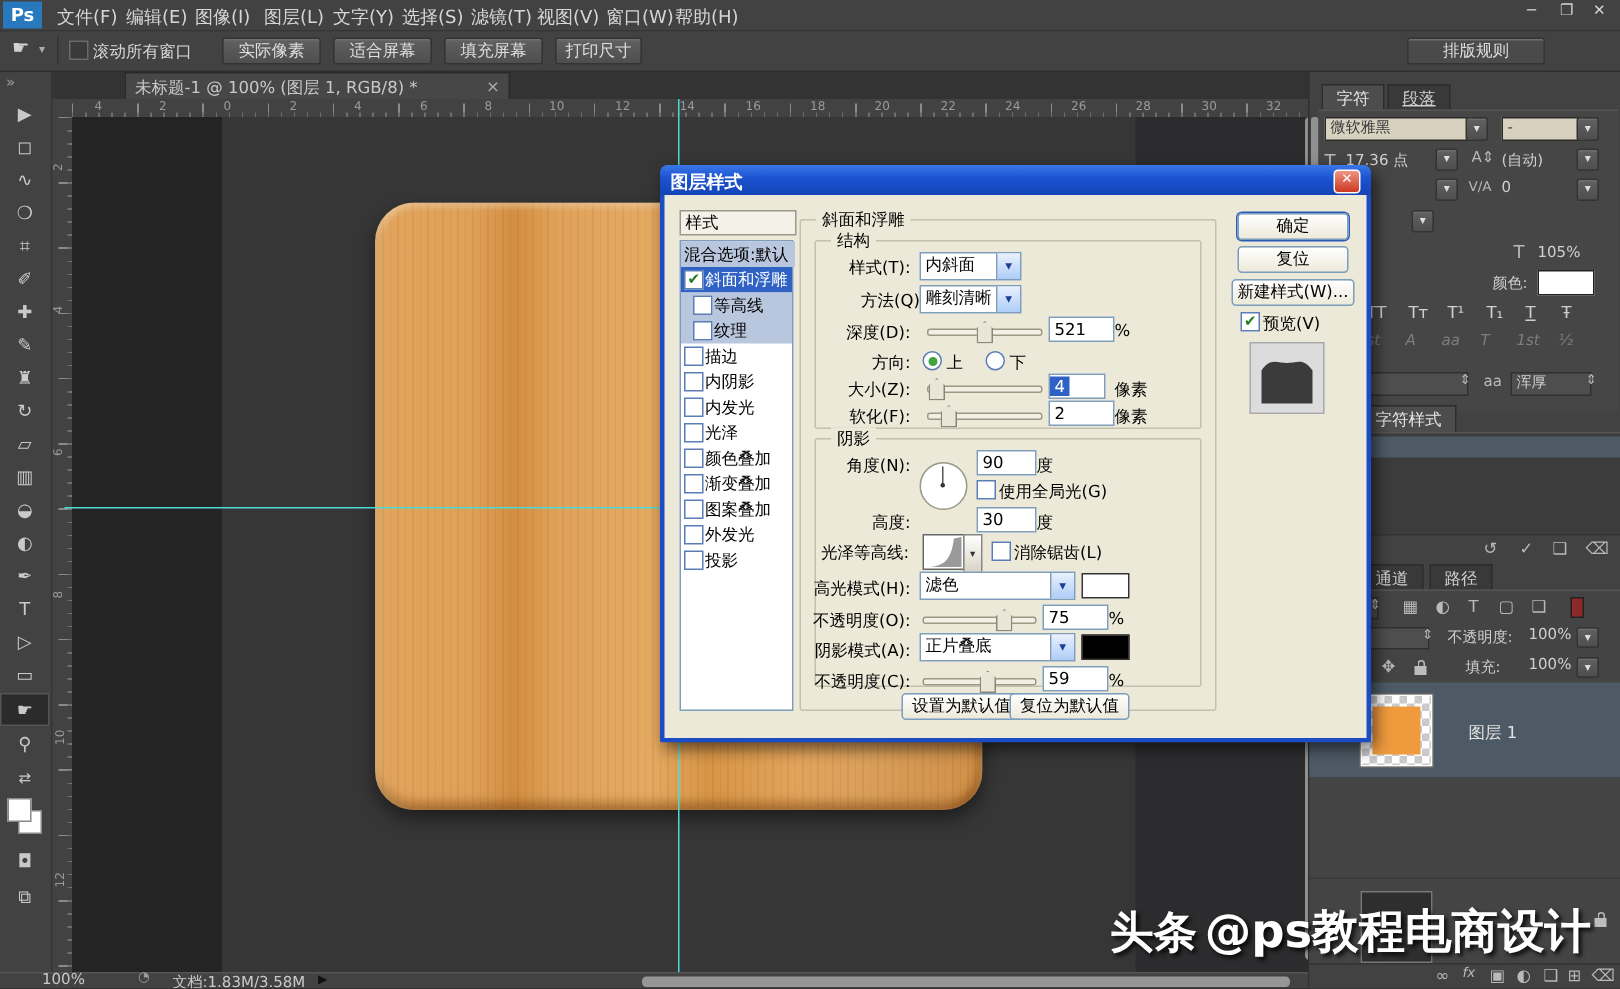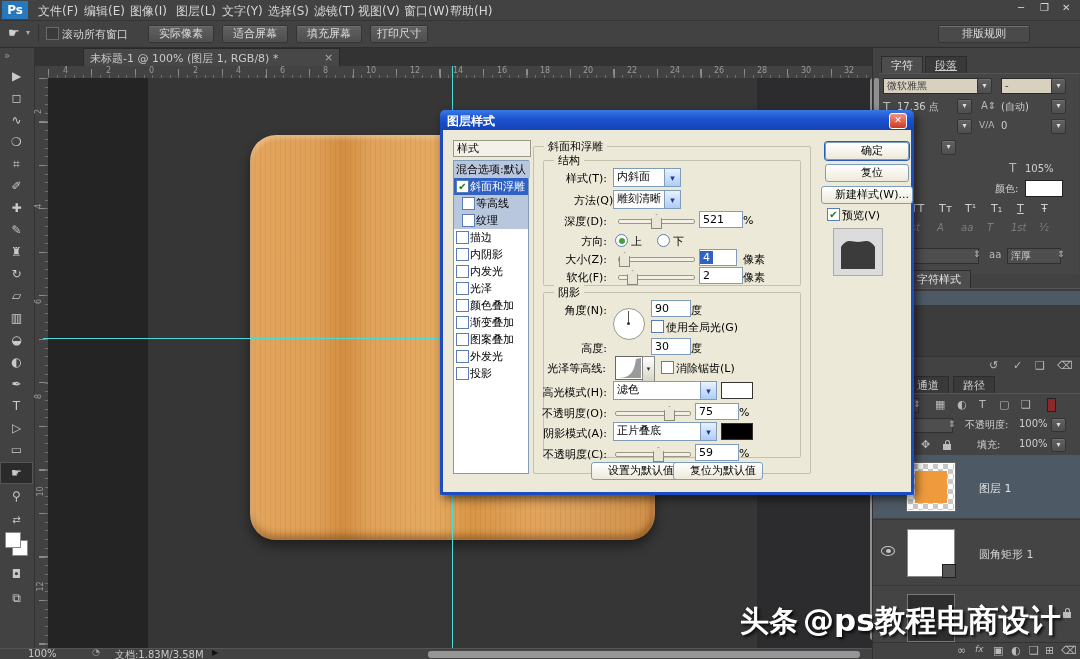--- a/index.html
+++ b/index.html
@@ -16,21 +16,21 @@
   
   .xp{font-size:11px;color:#000;}
   .lbl{position:absolute;font-size:11px;color:#000;text-align:right;white-space:nowrap;}
   .xfield{position:absolute;background:#fff;border:1px solid #7f9db9;font-size:11px;color:#000;
           padding:1px 3px;line-height:13px;}
   .xdd{position:absolute;background:#fff;border:1px solid #7f9db9;display:flex;align-items:stretch;}
   .xdd .v{flex:1;font-size:11px;color:#000;padding:1px 3px;line-height:14px;white-space:nowrap;overflow:hidden;}
   .xdd .b{width:15px;background:linear-gradient(#e9f1fd,#aecdf8);border-left:1px solid #7f9db9;
           color:#1c3f94;font-size:9px;display:flex;align-items:center;justify-content:center;}
   .xbtn{position:absolute;background:linear-gradient(#ffffff,#ede9da);border:1px solid #7b9ebd;
-        border-radius:3px;font-size:11px;color:#000;text-align:center;line-height:15px;padding-left:10px;}
+        border-radius:3px;font-size:11px;color:#000;text-align:center;line-height:15px;}
   .cb{position:absolute;width:11px;height:11px;background:#fff;border:1px solid #5a7db5;
       font-size:10px;line-height:11px;text-align:center;color:#1f7a1f;}
   .rd{position:absolute;width:11px;height:11px;border-radius:50%;background:#fff;border:1px solid #5a7db5;}
   .rd.on::after{content:"";position:absolute;inset:2.5px;background:#41a33f;border-radius:50%;}
   .sl{position:absolute;height:3px;background:#f2f0e4;border:1px solid #9b9884;border-radius:2px;}
   .th{position:absolute;width:9px;height:13px;top:-6px;background:#e9e6d8;border:1px solid #8a877a;
       clip-path:polygon(50% 0,100% 32%,100% 100%,0 100%,0 32%);}
   .fs{position:absolute;border:1px solid #c3c0ad;border-radius:2px;}
   .fs>span{position:absolute;top:-8px;left:10px;background:#ece9d8;padding:0 4px;font-size:11px;color:#000;}
   
@@ -269,27 +269,20 @@
     <span class="a" style="left:104px;top:390px;color:#cfcfcf;font-size:10px;">填充:</span>
     <span class="a" style="left:146px;top:390px;color:#cfcfcf;font-size:10px;">100%</span>
     <div class="a dbtn" style="left:178px;top:390px;width:13px;height:12px;line-height:11px;font-size:8px;">▾</div>
 
     <div class="a" style="left:0;top:407px;width:208px;height:63px;background:#4d5a66;">
       <div class="a checker" style="left:34px;top:8px;width:46px;height:46px;border:1px solid #fff;outline:1px solid #666;">
         <div class="a" style="left:7px;top:7px;width:32px;height:32px;background:#f09a3e;"></div>
       </div>
       <span class="a" style="left:106px;top:26px;color:#e2e2e2;font-size:11px;">图层 1</span>
     </div>
-    <div class="a" style="left:0;top:471px;width:208px;height:65px;background:#444444;border-top:1px solid #383838;">
-      <span class="eye" style="left:8px;top:26px;"></span>
-      <div class="a" style="left:34px;top:9px;width:46px;height:46px;background:#ffffff;border:1px solid #888;">
-        <div class="a" style="left:34px;top:34px;width:12px;height:12px;background:#555;border:1px solid #222;"></div>
-      </div>
-      <span class="a" style="left:106px;top:27px;color:#d6d6d6;font-size:11px;">圆角矩形 1</span>
-    </div>
     <div class="a" style="left:0;top:537px;width:208px;height:56px;background:#444444;border-top:1px solid #383838;">
       <div class="a" style="left:34px;top:8px;width:46px;height:46px;background:#2e2e2e;border:1px solid #777;"></div>
       <span class="lock" style="left:190px;top:26px;"></span>
     </div>
 
     <div class="a" style="left:0;top:594px;width:208px;height:17px;background:#424242;border-top:1px solid #333;">
       <span class="pic" style="left:84px;top:1px;">∞</span>
       <span class="pic" style="left:102px;top:1px;font-size:9px;font-style:italic;">fx</span>
       <span class="pic" style="left:120px;top:1px;">▣</span>
       <span class="pic" style="left:138px;top:1px;">◐</span>
@@ -452,21 +445,21 @@
     </div>
     <div class="a" style="left:278px;top:313px;width:30px;height:15px;background:#000000;border:1px solid #333;"></div>
 
     <span class="lbl" style="left:76px;top:337px;width:88px;">不透明度(C):</span>
     <div class="sl" style="left:172px;top:342px;width:74px;">
       <div class="th" style="left:37px;"></div>
     </div>
     <div class="xfield" style="left:252px;top:334px;width:36px;height:13px;">59</div>
     <span class="lbl" style="left:296px;top:337px;">%</span>
 
-    <div class="xbtn" style="left:148px;top:352px;width:78px;height:16px;">设置为默认值</div>
+    <div class="xbtn" style="left:158px;top:352px;width:78px;height:16px;">设置为默认值</div>
     <div class="xbtn" style="left:230px;top:352px;width:78px;height:16px;">复位为默认值</div>
 
     <div class="xbtn" style="left:382px;top:32px;width:72px;height:16px;box-shadow:0 0 0 1px #2a5bb8;">确定</div>
     <div class="xbtn" style="left:382px;top:54px;width:72px;height:16px;">复位</div>
     <div class="xbtn" style="left:378px;top:76px;width:80px;height:16px;">新建样式(W)...</div>
     <span class="cb" style="left:384px;top:98px;">✔</span>
     <span class="lbl" style="left:399px;top:98px;text-align:left;">预览(V)</span>
     <div class="a" style="left:390px;top:118px;width:48px;height:46px;background:#dcdcdc;border:1px solid #aaa;">
       <svg width="48" height="46">
           <path d="M7 18 C13 9,18 13,24 13 C30 13,35 9,41 18 L41 40 L7 40 Z" fill="#3b3b3b"></path>

